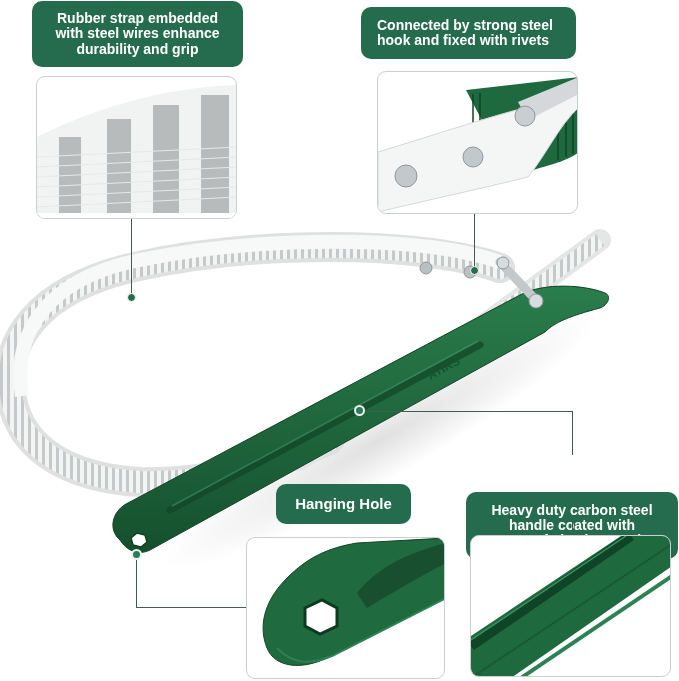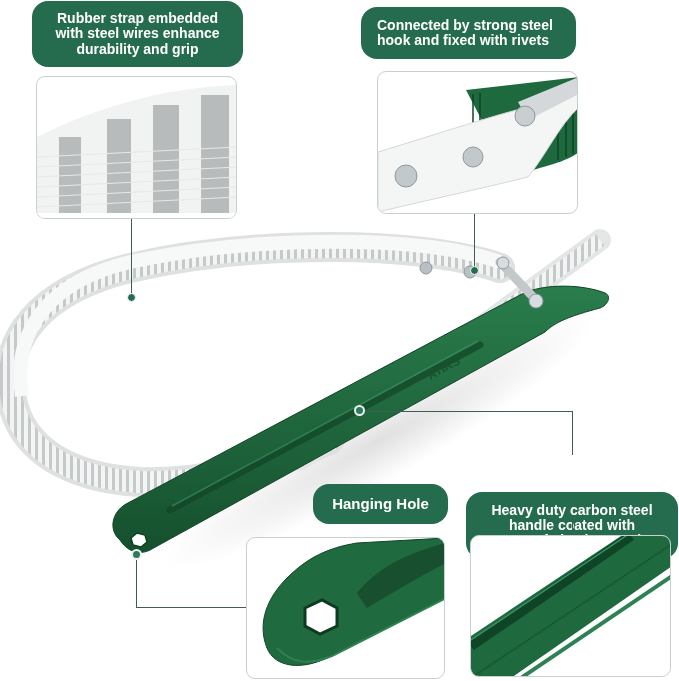--- a/index.html
+++ b/index.html
@@ -1,17 +1,17 @@
 <!DOCTYPE html>
 <html><head>
 <meta charset="utf-8">
 <style>
   html,body{margin:0;padding:0;background:#ffffff;}
   body{width:679px;height:681px;position:relative;overflow:hidden;font-family:"Liberation Sans","DejaVu Sans",sans-serif;}
-  .label{position:absolute;background:#256b4d;color:#ffffff;border-radius:16px;font-weight:bold;text-align:center;line-height:1.08;display:flex;align-items:center;justify-content:center;box-sizing:border-box;padding:2px 6px;}
+  .label{position:absolute;background:#256b4d;color:#ffffff;border-radius:10px;font-weight:bold;text-align:center;line-height:1.08;display:flex;align-items:center;justify-content:center;box-sizing:border-box;padding:2px 6px;}
   .label span{white-space:pre-line;}
   .inset{position:absolute;background:#ffffff;border:1px solid #c9cfcc;border-radius:9px;overflow:hidden;box-sizing:border-box;}
   .inset svg{display:block;}
   .line{position:absolute;background:#3f5d50;}
   .dot{position:absolute;width:9px;height:9px;border-radius:50%;background:#256b4d;border:1px solid #ffffff;box-sizing:border-box;}
   .dot.ring{background:#2f7a58;border:2px solid #e8f2ee;width:11px;height:11px;}
   #main-art{position:absolute;left:0;top:0;}
 </style>
 </head>
 <body>
@@ -125,21 +125,21 @@
 <div class="inset" style="left:470px;top:535px;width:201px;height:142px;">
   <svg width="201" height="142">
     <path d="M 0 100 L 150 0 L 201 0 L 201 30 L 40 142 L 0 142 Z" fill="#1e6a3e"></path>
     <path d="M 0 110 L 160 0" stroke="#0f4526" stroke-width="10"></path>
     <path d="M 0 104 L 155 0" stroke="#3b9365" stroke-width="1.5"></path>
     <path d="M 50 142 L 201 40" stroke="#2d8153" stroke-width="4"></path>
     <path d="M 0 142 L 201 8" stroke="#16502f" stroke-width="2" opacity="0.6"></path>
   </svg>
 </div>
 
-<div class="label" style="left:276px;top:484px;width:135px;height:40px;font-size:15px;margin-left:37px;">
+<div class="label" style="left:276px;top:484px;width:135px;height:40px;font-size:15px;">
   <span>Hanging Hole</span>
 </div>
 <div class="dot ring" style="left:131px;top:549px;"></div>
 <div class="line" style="left:136px;top:560px;width:1px;height:48px;"></div>
 <div class="line" style="left:136px;top:607px;width:110px;height:1px;"></div>
 <div class="inset" style="left:246px;top:537px;width:199px;height:142px;">
   <svg width="199" height="142">
     <path d="M 40 40 C 60 20, 80 10, 110 5 L 199 0 L 199 60 L 80 120 C 55 132, 28 130, 20 110 C 10 85, 20 60, 40 40 Z" fill="#1f6a3e" stroke="#124526"></path>
     <path d="M 110 55 C 130 30, 160 15, 199 5 L 199 25 C 170 40, 145 55, 120 70 Z" fill="#184f2e"></path>
     <polygon points="58,70 75,62 90,70 90,88 73,96 58,88" fill="#ffffff" stroke="#0d3a21" stroke-width="3"></polygon>

